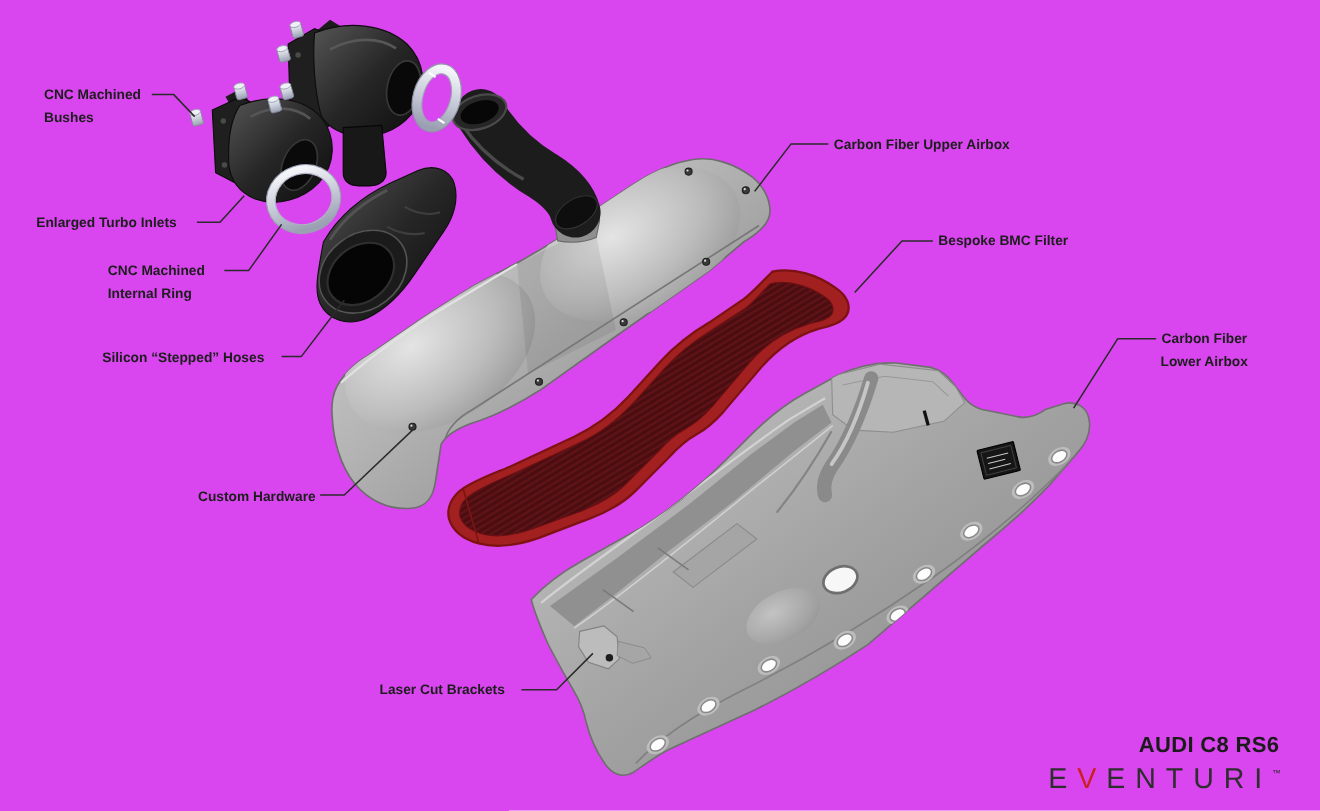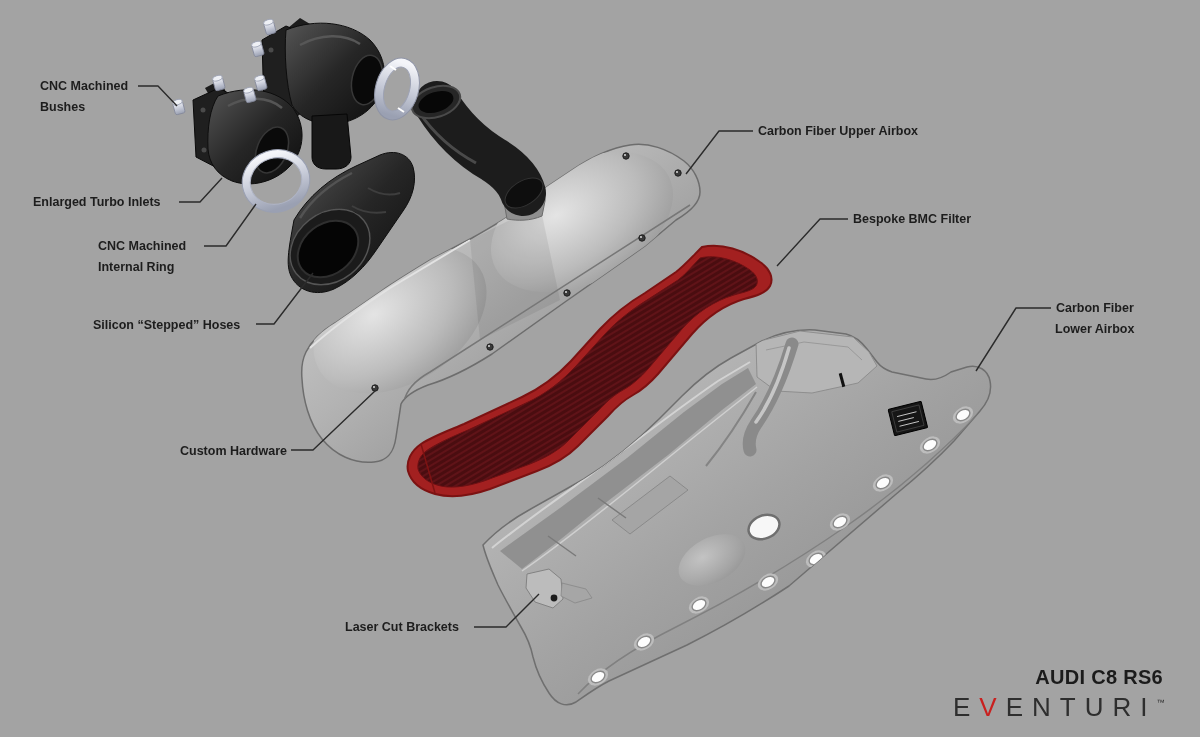--- a/index.html
+++ b/index.html
@@ -1,16 +1,16 @@
 <!DOCTYPE html>
 <html><head>
 <meta charset="utf-8">
 <style>
   html,body{margin:0;padding:0;background:#ffffff;}
-  #stage{position:relative;width:1200px;height:737px;background:#a3a3a3;overflow:hidden;
+  #stage{position:relative;width:1200px;height:737px;background:#d946ef;overflow:hidden;
          font-family:"Liberation Sans",sans-serif;}
   svg{position:absolute;left:0;top:0;}
   .lb{font:bold 12.5px "Liberation Sans",sans-serif;fill:#1d1d1d;}
   .ld{fill:none;stroke:#2b2b2b;stroke-width:1.4;stroke-linejoin:round;}
   .title-text{font:bold 20px "Liberation Sans",sans-serif;fill:#1b1b1b;letter-spacing:.3px;}
   .brand-text{font:400 26px "Liberation Sans",sans-serif;letter-spacing:9px;fill:#2e2e2e;}
   .brand-v{fill:#c9201f;}
   .brand-tm{font:400 8px "Liberation Sans",sans-serif;letter-spacing:0;}
 </style>
 </head>

